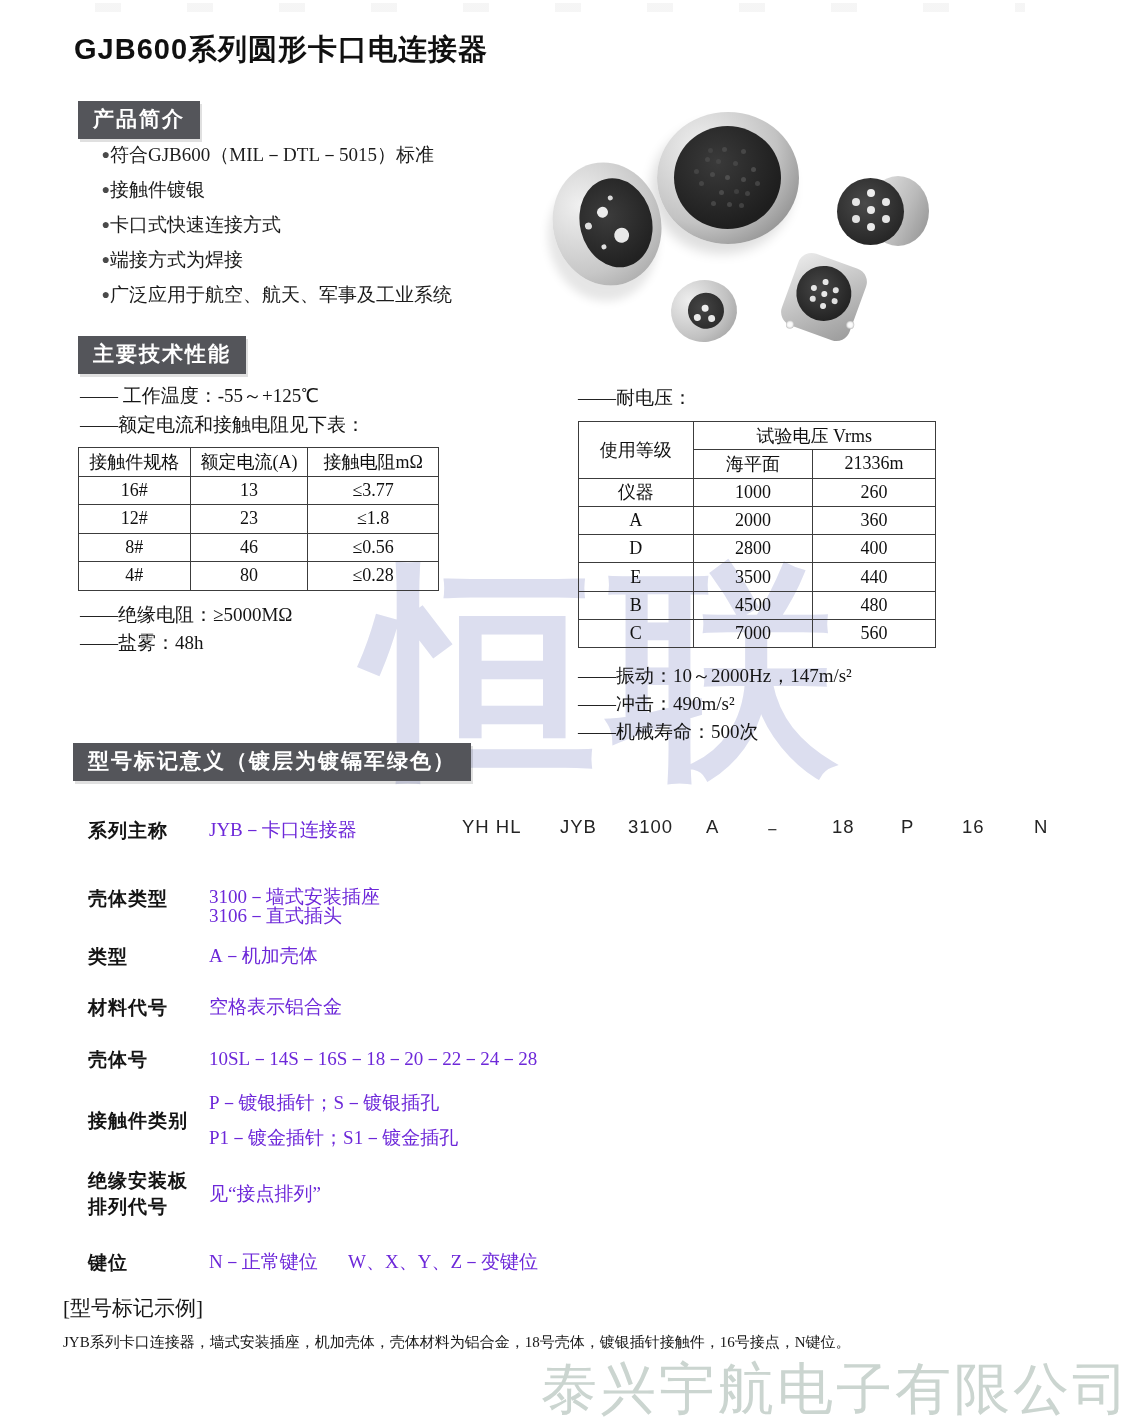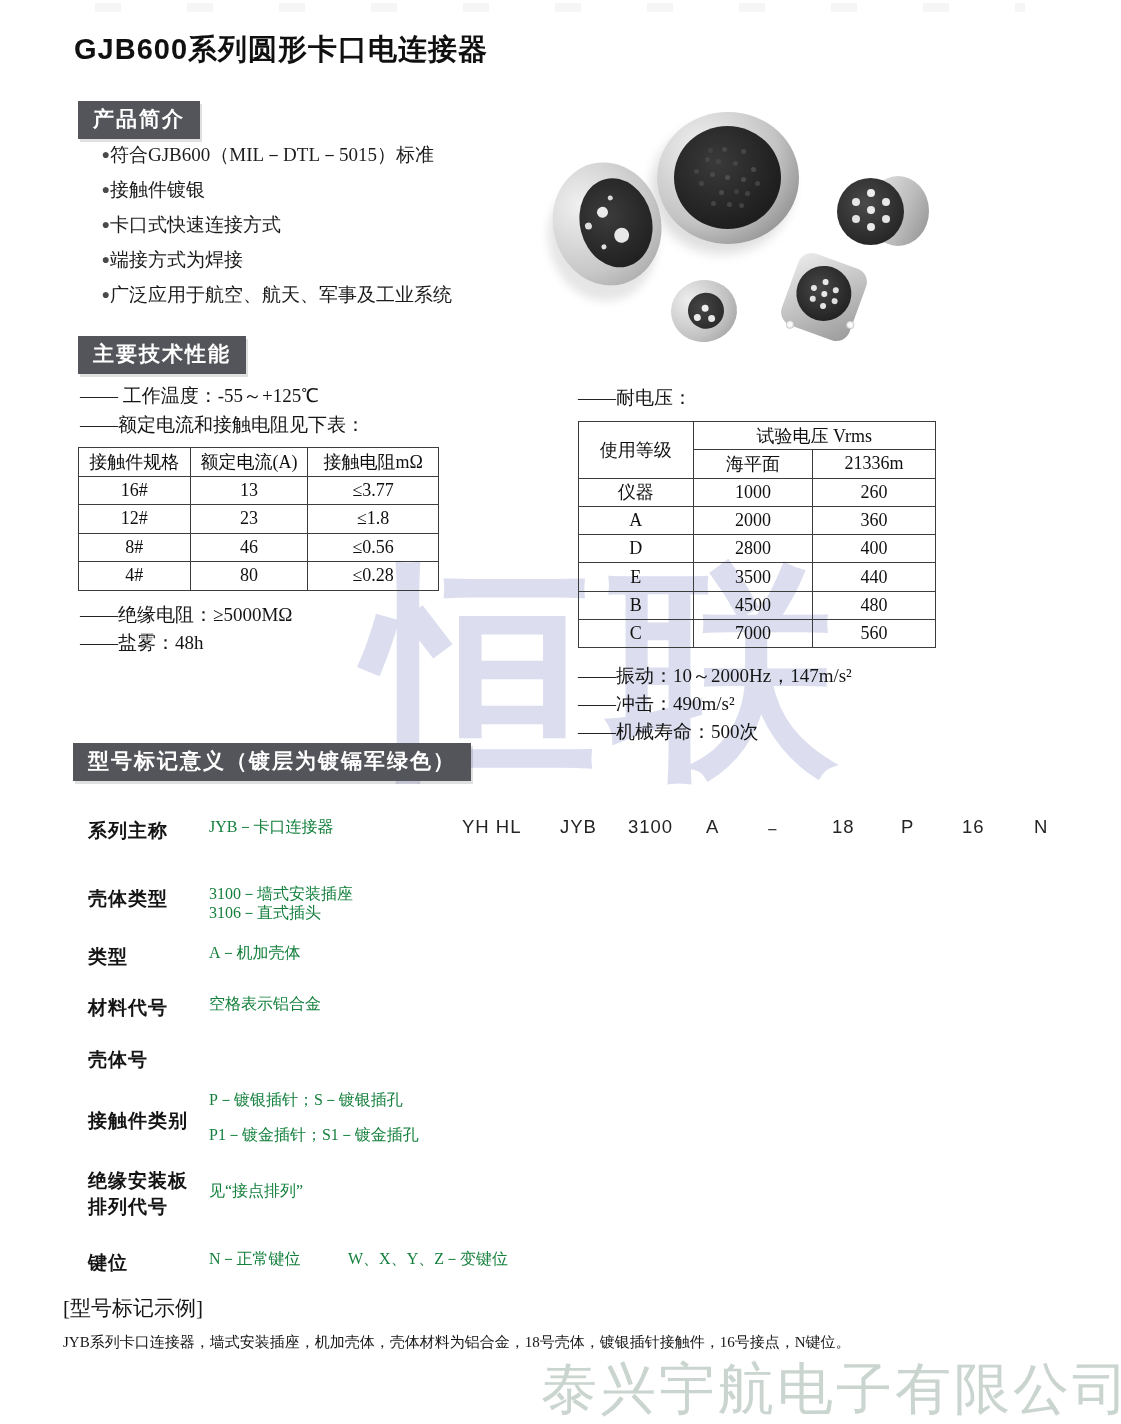--- a/index.html
+++ b/index.html
@@ -94,21 +94,21 @@
   .c5 .face { position:absolute; left:13px; top:12px; width:55px; height:55px; border-radius:50%;
         background:radial-gradient(circle at 42% 40%, #474747, #222222 75%); }
   .c5 .holes { position:absolute; left:38px; top:37px; width:6px; height:6px; border-radius:50%; background:#e8e8e8;
         box-shadow:0 -12px #e8e8e8,11px -5px #e2e2e2,11px 6px #dedede,0 12px #e4e4e4,-11px 6px #e0e0e0,-11px -5px #e6e6e6; }
   .c5 .screw-a,.c5 .screw-b { position:absolute; width:8px; height:8px; border-radius:50%;
         background:#fbfbfb; box-shadow:inset 0 0 2px #777777; }
   .c5 .screw-a { left:6px; top:70px; } .c5 .screw-b { left:66px; top:64px; }
 
   .mk-label { position:absolute; font-family:"Liberation Sans", sans-serif; font-weight:bold;
         font-size:19px; color:#141414; letter-spacing:1px; }
-  .mk-val { position:absolute; font-size:16px; color:#15803d; }
+  .mk-val { position:absolute; font-size:19px; color:#6d28d9; }
   .code { position:absolute; top:816px; font-family:"Liberation Sans", sans-serif;
         font-size:18.5px; color:#242424; letter-spacing:1px; }
   .k0{left:462px}.k1{left:560px}.k2{left:628px}.k3{left:706px}.k4{left:763px}
   .k5{left:832px}.k6{left:901px}.k7{left:962px}.k8{left:1034px}
 
   .example-title { position:absolute; left:63px; top:1294px; font-size:21px; color:#161616; }
   .example-text  { position:absolute; left:63px; top:1333px; width:1050px; font-size:15px; color:#161616; }
 </style>
 </head>
 <body>
@@ -293,20 +293,21 @@
     <div class="mk-val" style="left:209px;top:884px;">3100－墙式安装插座</div>
     <div class="mk-val" style="left:209px;top:903px;">3106－直式插头</div>
 
     <div class="mk-label" style="left:88px;top:944px;">类型</div>
     <div class="mk-val" style="left:209px;top:943px;">A－机加壳体</div>
 
     <div class="mk-label" style="left:88px;top:995px;">材料代号</div>
     <div class="mk-val" style="left:209px;top:994px;">空格表示铝合金</div>
 
     <div class="mk-label" style="left:88px;top:1047px;">壳体号</div>
+    <div class="mk-val" style="left:209px;top:1046px;">10SL－14S－16S－18－20－22－24－28</div>
 
     <div class="mk-label" style="left:88px;top:1108px;">接触件类别</div>
     <div class="mk-val" style="left:209px;top:1090px;">P－镀银插针；S－镀银插孔</div>
     <div class="mk-val" style="left:209px;top:1125px;">P1－镀金插针；S1－镀金插孔</div>
 
     <div class="mk-label" style="left:88px;top:1168px;">绝缘安装板</div>
     <div class="mk-label" style="left:88px;top:1194px;">排列代号</div>
     <div class="mk-val" style="left:209px;top:1181px;">见“接点排列”</div>
 
     <div class="mk-label" style="left:88px;top:1250px;">键位</div>

